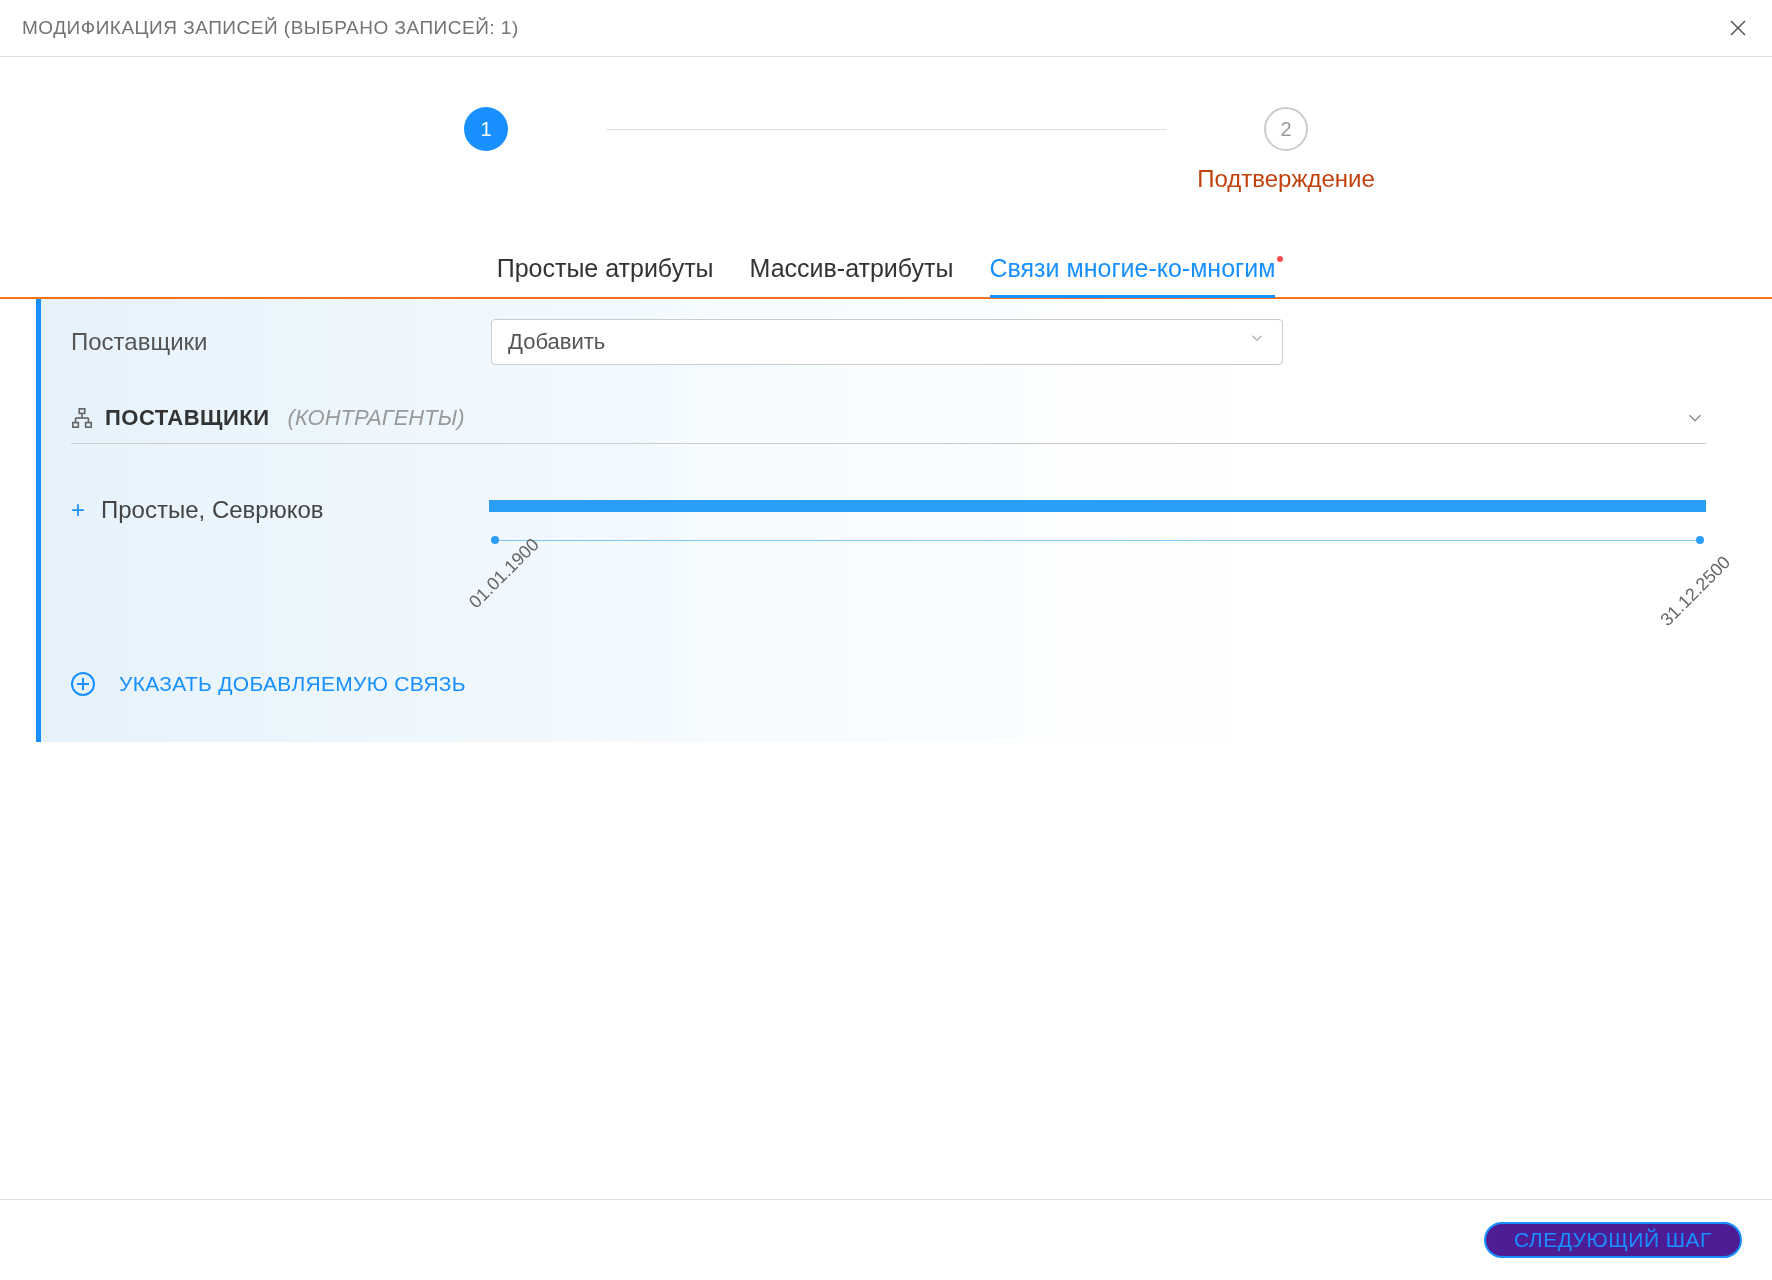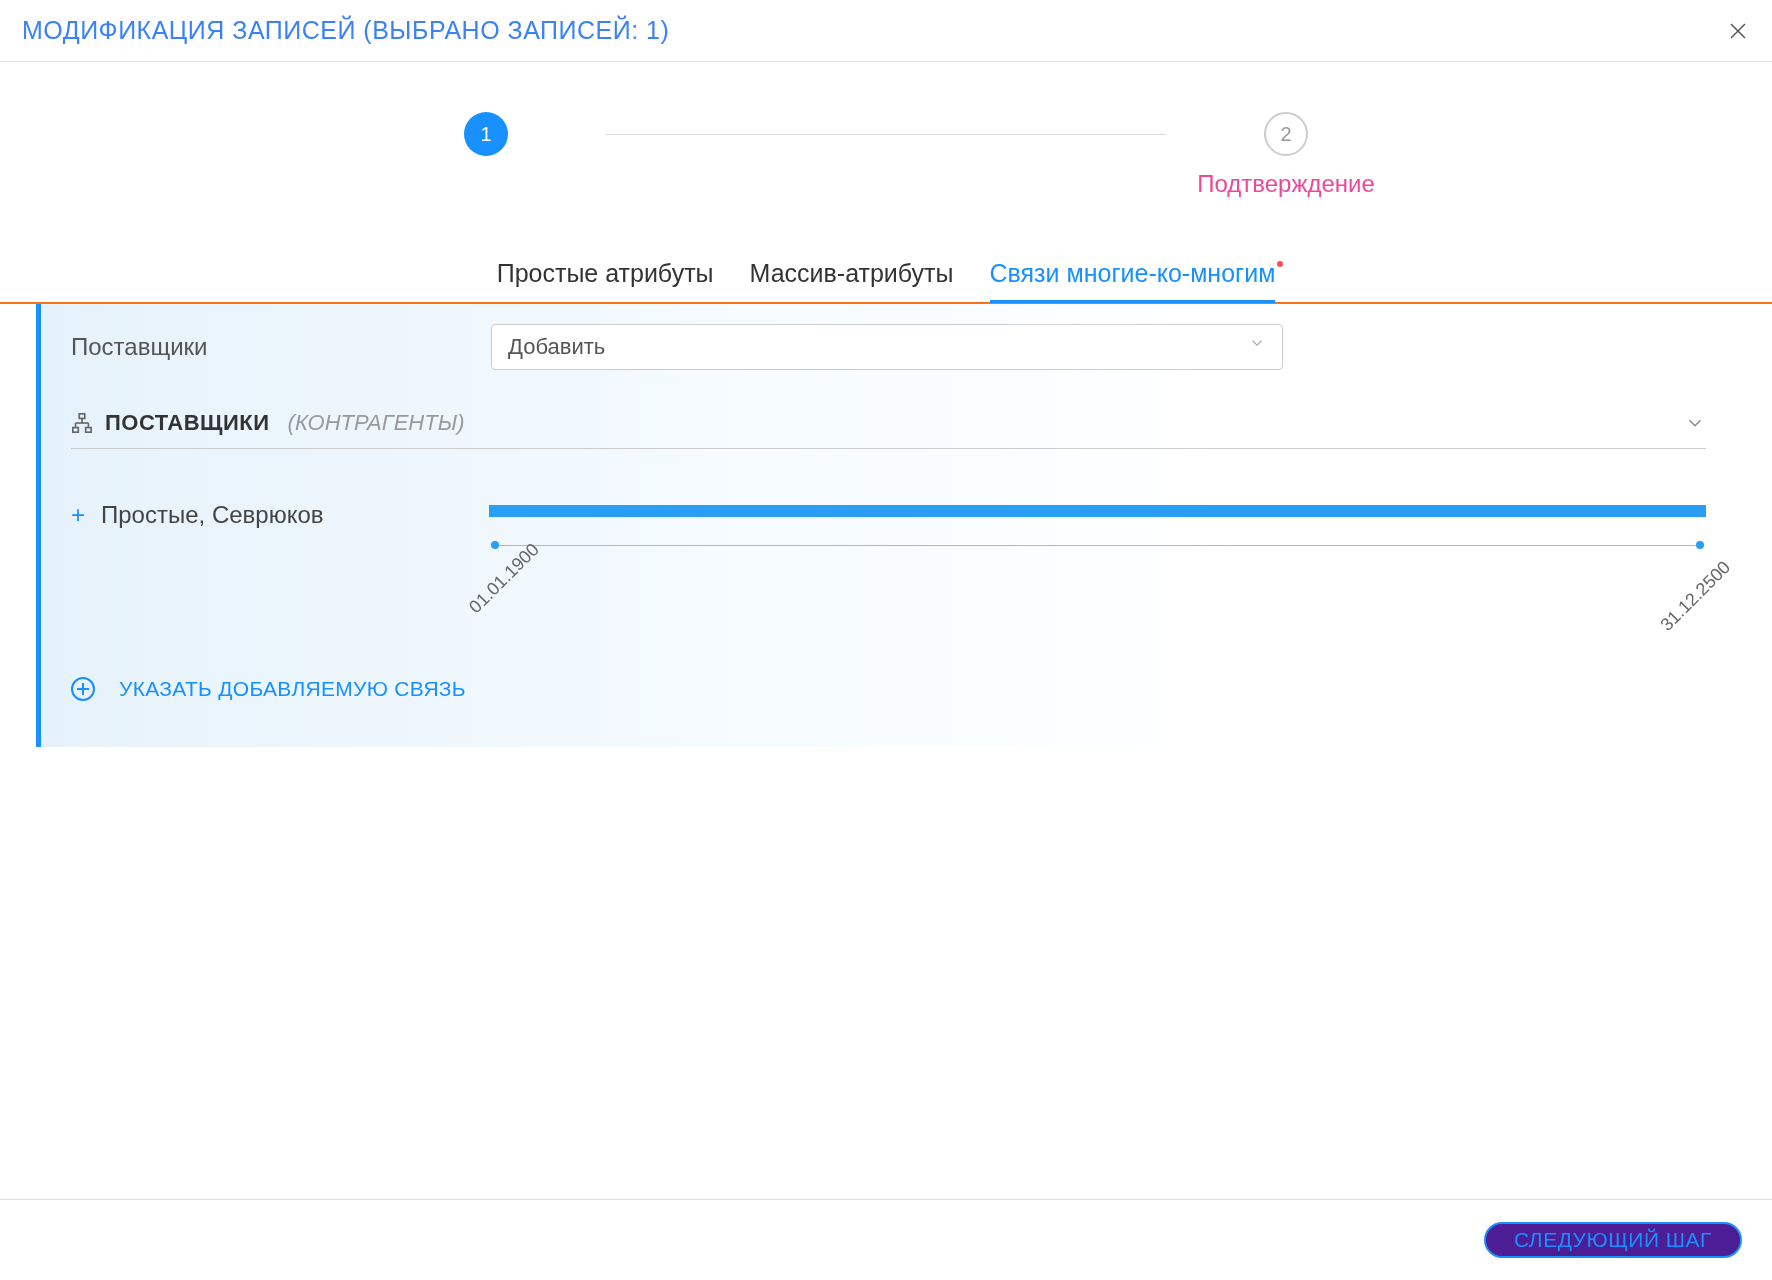--- a/index.html
+++ b/index.html
@@ -13,22 +13,22 @@
       flex-direction: column;
     }
     .header {
       display: flex;
       justify-content: space-between;
       align-items: center;
       padding: 16px 22px;
       border-bottom: 1px solid #e0e0e0;
     }
     .header-title {
-      font-size: 25px;
-      color: #3b82f6;
+      font-size: 19px;
+      color: #737373;
       letter-spacing: 0.5px;
     }
     .close-icon {
       width: 24px;
       height: 24px;
       cursor: pointer;
       color: #555;
     }
     .steps {
       display: flex;
@@ -70,21 +70,21 @@
       align-self: flex-start;
       margin-top: 22px;
     }
     .step-label {
       text-align: center;
       font-size: 24px;
       color: #444;
       line-height: 1.3;
     }
     .step-label.inactive {
-      color: #ec4899;
+      color: #c2410c;
     }
     .tabs {
       display: flex;
       padding: 0 36px;
       border-bottom: 2px solid #f97316;
       gap: 36px;
       justify-content: center;
     }
     .tab {
       font-size: 25px;

